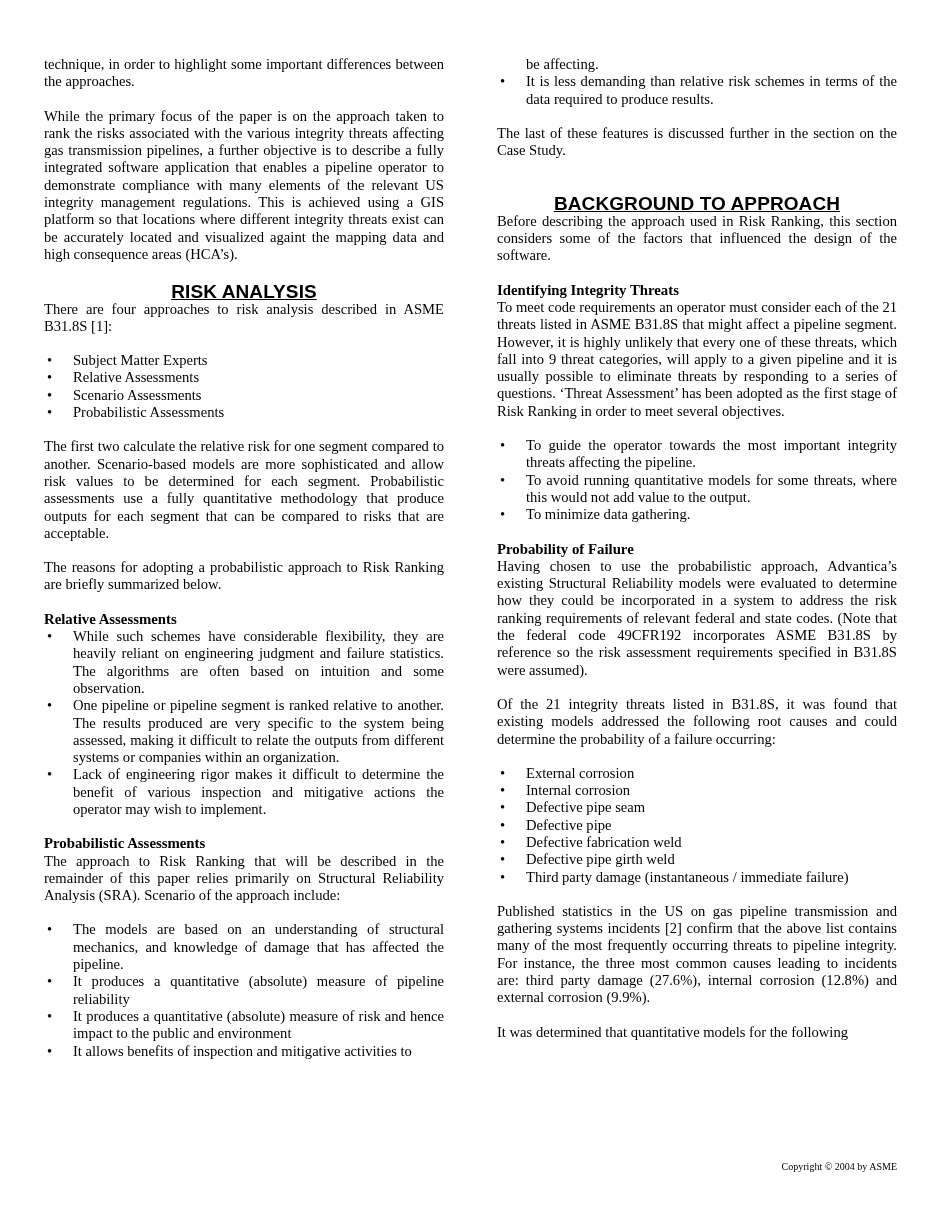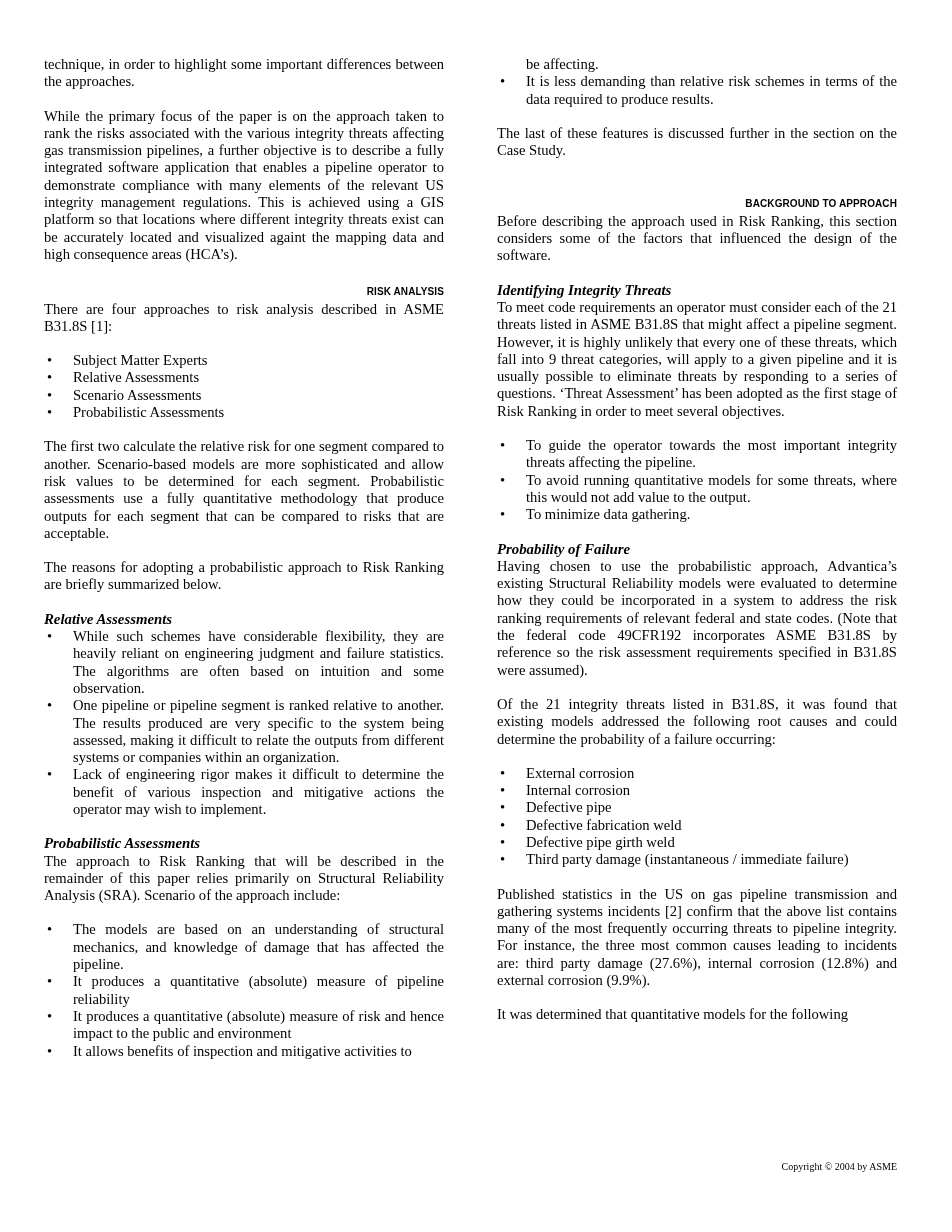--- a/index.html
+++ b/index.html
@@ -16,29 +16,30 @@
     text-align: justify; hyphens: none;
   }
   #col-left  { left: 44px; }
   #col-right { left: 497px; }
 
   p.body { margin: 17px 0 0 0; }
   .first, .tight { margin-top: 0 !important; }
 
   .h-sans {
     font-family: "Liberation Sans", sans-serif;
-    font-weight: bold; font-size: 10px;
-    margin: 20px 0 0 0; line-height: 17.3px; text-align: right;
+    font-weight: bold; font-size: 19px;
+    margin: 20px 0 0 0; line-height: 17.3px; text-align: center;
     letter-spacing: 0.1px;
+    text-decoration: underline;
   }
   .h-sans.lg { margin-top: 36px; }
 
   .h-ital {
     font-family: "Liberation Serif", serif;
-    font-weight: bold; font-style: italic;
+    font-weight: bold; 
     font-size: 14.8px; margin: 17px 0 0 0;
     line-height: 17.3px; text-align: left;
   }
 
   .list { margin: 17px 0 0 0; }
   .list.flush { margin-top: 0; }
   .li {
     position: relative; padding-left: 29px;
     text-align: justify;
   }
@@ -113,20 +114,21 @@
       <div class="li">To minimize data gathering.</div>
     </div>
 
     <h3 class="h-ital">Probability of Failure</h3>
     <p class="body tight">Having chosen to use the probabilistic approach, Advantica’s existing Structural Reliability models were evaluated to determine how they could be incorporated in a system to address the risk ranking requirements of relevant federal and state codes. (Note that the federal code 49CFR192 incorporates ASME B31.8S by reference so the risk assessment requirements specified in B31.8S were assumed).</p>
     <p class="body">Of the 21 integrity threats listed in B31.8S, it was found that existing models addressed the following root causes and could determine the probability of a failure occurring:</p>
 
     <div class="list">
       <div class="li">External corrosion</div>
       <div class="li">Internal corrosion</div>
+      <div class="li">Defective pipe seam</div>
       <div class="li">Defective pipe</div>
       <div class="li">Defective fabrication weld</div>
       <div class="li">Defective pipe girth weld</div>
       <div class="li">Third party damage (instantaneous / immediate failure)</div>
     </div>
 
     <p class="body">Published statistics in the US on gas pipeline transmission and gathering systems incidents [2] confirm that the above list contains many of the most frequently occurring threats to pipeline integrity. For instance, the three most common causes leading to incidents are: third party damage (27.6%), internal corrosion (12.8%) and external corrosion (9.9%).</p>
     <p class="body">It was determined that quantitative models for the following</p>
   </div>
 

